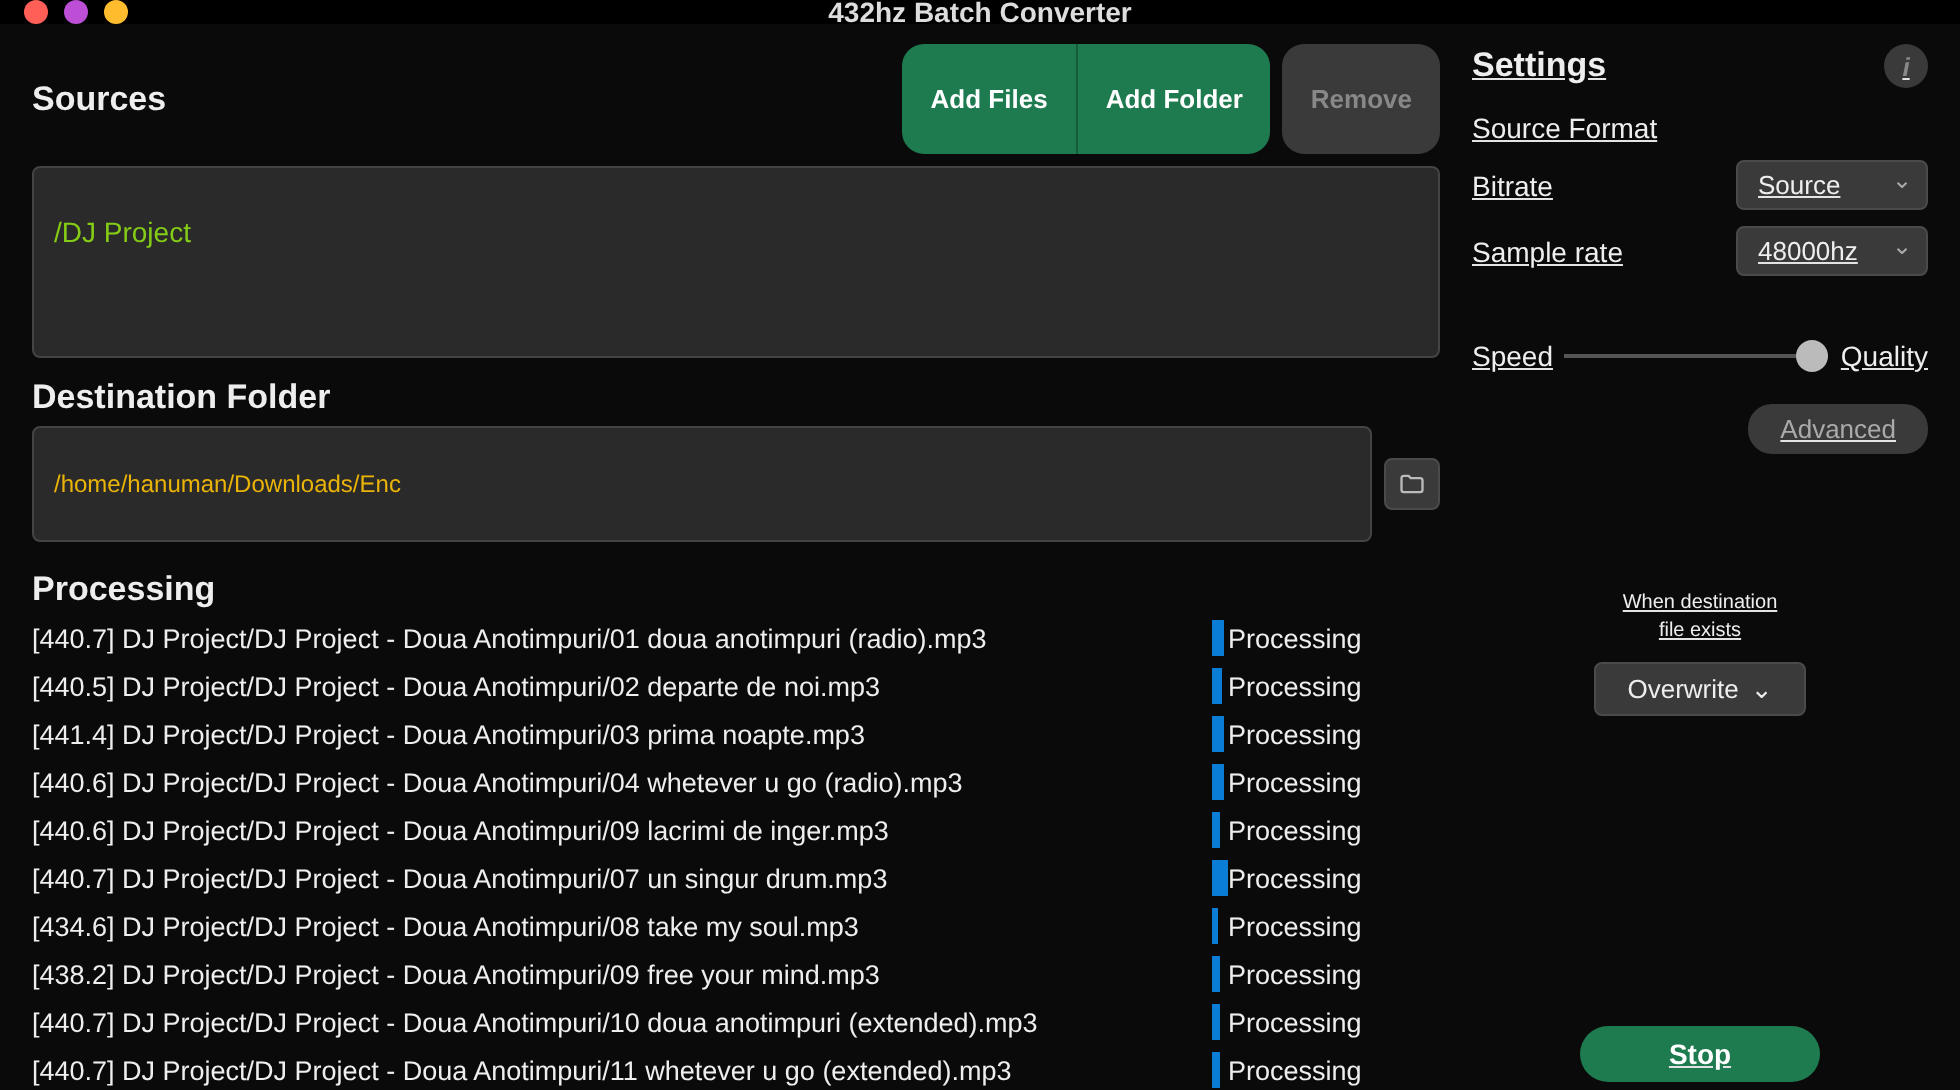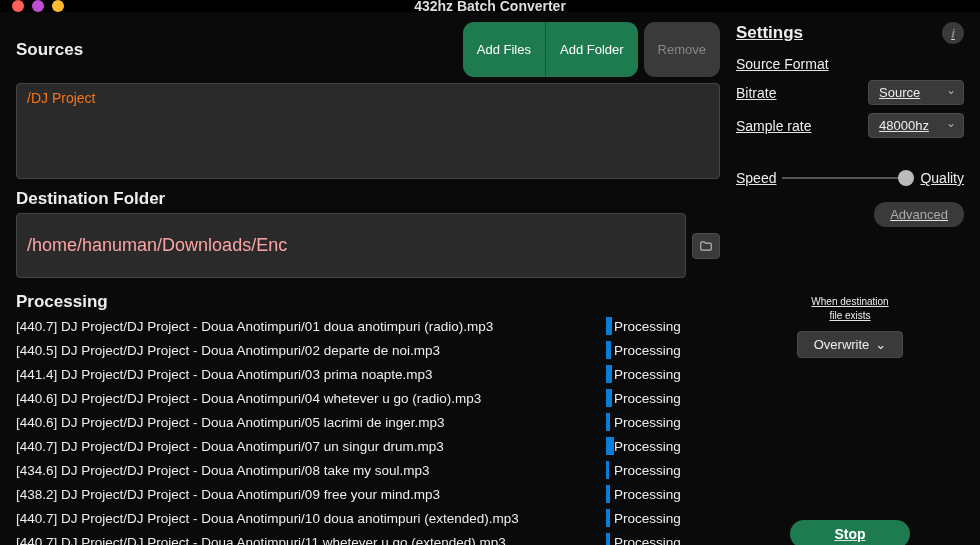--- a/index.html
+++ b/index.html
@@ -73,21 +73,21 @@
 .section-title {
   font-size: 17px;
   font-weight: 700;
   color: #eee;
 }
 .btn-group {
   display: flex;
 }
 .btn {
   font-size: 13px;
-  font-weight: 400;
+  font-weight: 700;
   padding: 20px 14px;
   border: none;
   cursor: pointer;
   color: #fff;
 }
 .btn-addfiles {
   background: #1e7b4f;
   border-top-left-radius: 11px;
   border-bottom-left-radius: 11px;
   border-right: 1px solid #155c3a;
@@ -102,45 +102,45 @@
   color: #888;
   border-radius: 11px;
   margin-left: 6px;
   cursor: default;
 }
 .sources-box {
   background: #2a2a2a;
   border: 1px solid #444;
   border-radius: 4px;
   height: 96px;
-  padding: 6px 10px;
+  padding: 24px 10px;
   font-size: 14px;
-  color: #f97316;
+  color: #84cc16;
   margin-bottom: 10px;
 }
 .dest-label {
   font-size: 17px;
   font-weight: 700;
   color: #eee;
   margin-bottom: 4px;
 }
 .dest-row {
   display: flex;
   align-items: center;
   gap: 6px;
   margin-bottom: 14px;
 }
 .dest-input {
   flex: 1;
   background: #2a2a2a;
   border: 1px solid #444;
   border-radius: 4px;
   padding: 21px 10px;
-  font-size: 18px;
-  color: #fca5a5;
+  font-size: 12px;
+  color: #eab308;
 }
 .browse-btn {
   width: 28px;
   height: 26px;
   background: #3a3a3a;
   border: 1px solid #4a4a4a;
   border-radius: 4px;
   display: flex;
   align-items: center;
   justify-content: center;
@@ -382,21 +382,21 @@
             </span>
           </div>
           <div class="proc-row">
             <span class="proc-file">[440.6] DJ Project/DJ Project - Doua Anotimpuri/04 whetever u go (radio).mp3</span>
             <span class="proc-bar-area">
               <span class="proc-bar" style="width: 6px;"></span>
               <span class="proc-status">Processing</span>
             </span>
           </div>
           <div class="proc-row">
-            <span class="proc-file">[440.6] DJ Project/DJ Project - Doua Anotimpuri/05 lacrimi de inger.mp3</span>
+            <span class="proc-file">[440.6] DJ Project/DJ Project - Doua Anotimpuri/09 lacrimi de inger.mp3</span>
             <span class="proc-bar-area">
               <span class="proc-bar" style="width: 4px;"></span>
               <span class="proc-status">Processing</span>
             </span>
           </div>
           <div class="proc-row">
             <span class="proc-file">[440.7] DJ Project/DJ Project - Doua Anotimpuri/07 un singur drum.mp3</span>
             <span class="proc-bar-area">
               <span class="proc-bar" style="width: 8px;"></span>
               <span class="proc-status">Processing</span>

